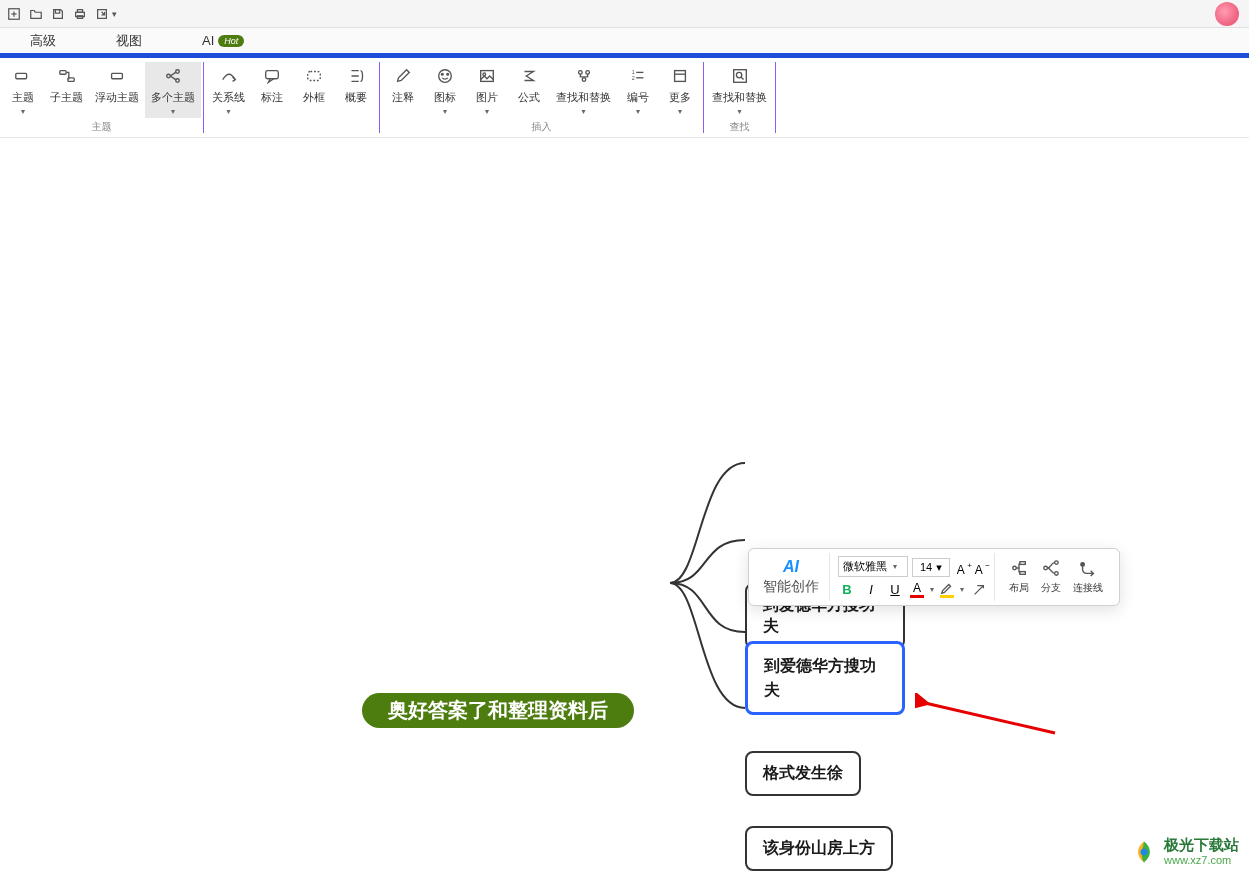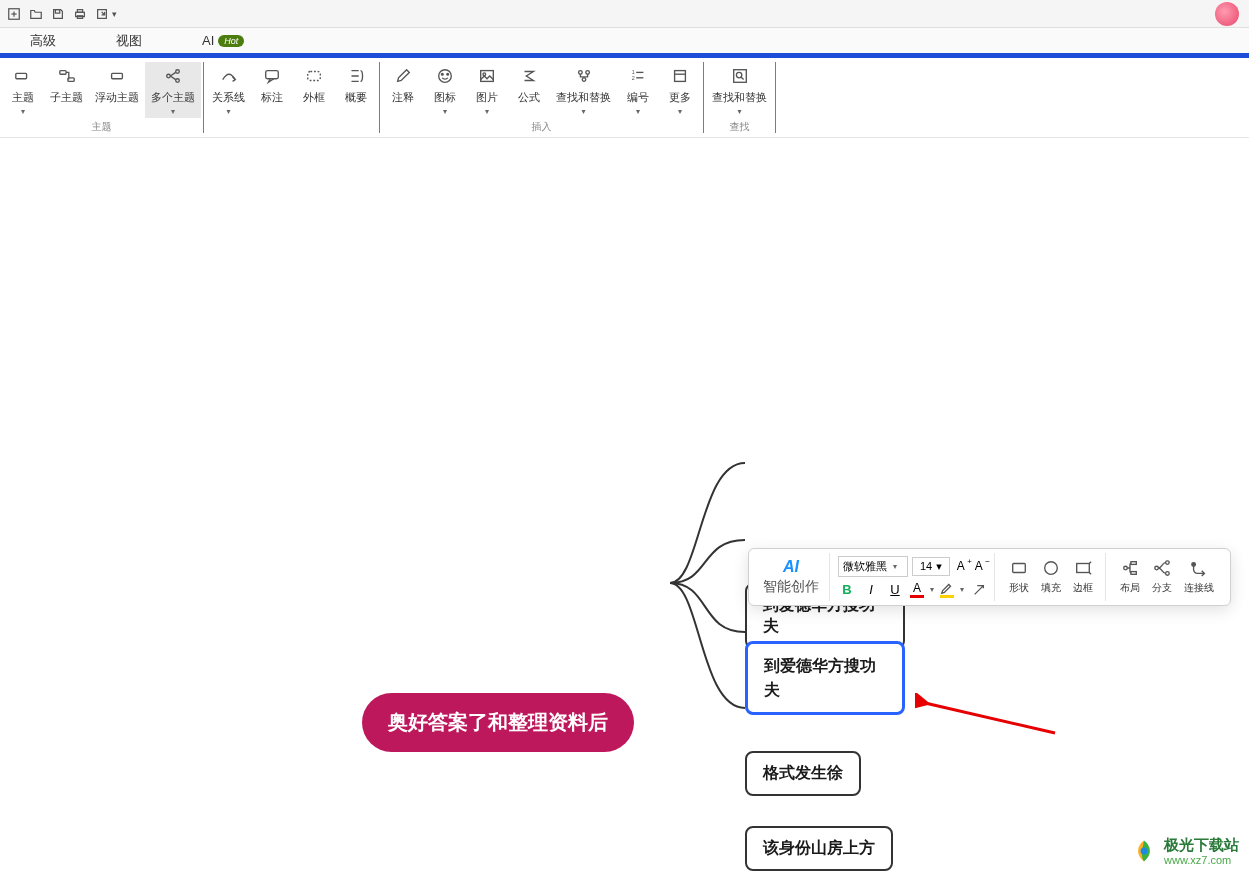--- a/index.html
+++ b/index.html
@@ -26,61 +26,61 @@
 .ribbon-btn .ricon { width: 20px; height: 20px; display: flex; align-items: center; justify-content: center; margin-bottom: 4px; }
 .ribbon-btn .ricon svg { width: 18px; height: 18px; stroke: #555; fill: none; stroke-width: 1.5; }
 .ribbon-btn .rlabel { font-size: 11px; color: #333; white-space: nowrap; }
 .ribbon-btn .rdd { font-size: 8px; color: #666; margin-top: 2px; }
 .ribbon-group-label { font-size: 10px; color: #888; padding: 2px 0; }
 
 
 .canvas { position: absolute; top: 138px; left: 0; right: 0; bottom: 0; background: #fff; }
 
 
-.mm-root { position: absolute; left: 362px; top: 555px; background: #be185d; color: #fff; font-weight: bold; font-size: 20px; padding: 16px 26px; border-radius: 32px; }
+.mm-root { position: absolute; left: 362px; top: 555px; background: #4d7c0f; color: #fff; font-weight: bold; font-size: 20px; padding: 4px 26px; border-radius: 32px; }
 .mm-child { position: absolute; border: 2px solid #333; border-radius: 8px; background: #fff; padding: 10px 16px; font-size: 16px; font-weight: bold; color: #1a1a1a; }
 .mm-child.c1 { left: 745px; top: 445px; width: 160px; }
 .mm-child.c2 { left: 745px; top: 503px; width: 160px; border: 3px solid #2962ff; padding: 10px 16px; }
 .mm-child.c2 .inner { line-height: 1.5; }
 .mm-child.c3 { left: 745px; top: 613px; }
 .mm-child.c4 { left: 745px; top: 688px; }
 
 
 .connectors { position: absolute; left: 0; top: 0; width: 100%; height: 100%; pointer-events: none; }
 
 
 .float-toolbar { position: absolute; left: 748px; top: 410px; background: #fff; border: 1px solid #d0d0d0; border-radius: 6px; box-shadow: 0 4px 16px rgba(0,0,0,0.12); display: flex; align-items: stretch; height: 58px; padding: 4px; gap: 2px; }
 .ft-section { display: flex; align-items: center; padding: 0 6px; border-right: 1px solid #e5e5e5; }
 .ft-section:last-child { border-right: none; }
 .ft-ai { display: flex; flex-direction: column; align-items: center; justify-content: center; padding: 0 10px; border-right: 1px solid #e5e5e5; cursor: pointer; }
 .ft-ai .ai-text { color: #1890ff; font-weight: bold; font-size: 16px; font-style: italic; }
 .ft-ai .ai-label { font-size: 14px; color: #555; margin-top: 2px; }
 .ft-fontsel { display: flex; flex-direction: column; gap: 4px; }
-.ft-row { display: flex; align-items: center; gap: 4px; }
+.ft-row { display: flex; align-items: flex-end; gap: 4px; }
 .ft-dropdown { border: 1px solid #ccc; font-size: 11px; padding: 2px 4px; display: flex; align-items: center; gap: 6px; cursor: pointer; background: #fff; }
 .ft-dropdown .dd-arrow { font-size: 8px; color: #666; }
 .ft-sizebox { border: 1px solid #ccc; font-size: 11px; padding: 2px 7px; display: flex; align-items: center; gap: 4px; }
 .ft-fontsize-btn { font-size: 12px; cursor: pointer; padding: 0 3px; position: relative; }
 .ft-fontsize-btn sup { font-size: 8px; position: absolute; top: -2px; right: -4px; }
 .ft-styles { display: flex; gap: 6px; align-items: center; }
 .ft-style-btn { width: 18px; height: 18px; display: flex; align-items: center; justify-content: center; font-size: 13px; cursor: pointer; }
 .ft-style-btn.bold { color: #12b05b; font-weight: bold; }
 .ft-style-btn.italic { font-style: italic; }
 .ft-style-btn.underline { text-decoration: underline; }
 .ft-color { display: flex; flex-direction: column; align-items: center; cursor: pointer; }
 .ft-color .bar { width: 14px; height: 3px; }
 .ft-shape-btn { display: flex; flex-direction: column; align-items: center; cursor: pointer; padding: 0 6px; gap: 4px; }
 .ft-shape-btn svg { width: 18px; height: 18px; stroke: #555; fill: none; stroke-width: 1.5; }
 .ft-shape-btn .slabel { font-size: 10px; color: #333; }
 
 
 .red-arrow { position: absolute; left: 915px; top: 555px; pointer-events: none; }
 
 
-.watermark { position: absolute; right: 10px; bottom: 8px; display: flex; align-items: flex-start; gap: 6px; }
+.watermark { position: absolute; right: 10px; bottom: 8px; display: flex; align-items: flex-end; gap: 6px; }
 .watermark .wm-icon { width: 28px; height: 28px; }
 .watermark .wm-text { display: flex; flex-direction: column; line-height: 1.1; }
 .watermark .wm-title { font-size: 15px; font-weight: bold; color: #2a7a3a; }
 .watermark .wm-url { font-size: 11px; color: #4aa84a; }
 </style>
 </head>
 <body>
 
 <div class="top-bar">
   <div class="tb-icon">
@@ -376,41 +376,20 @@
               <svg width="14" height="14" viewBox="0 0 16 16" style="stroke:#555;fill:none;stroke-width:1.5;">
                 <path d="M3 13l10-10M6 3h7v3"></path>
               </svg>
             </div>
         </div>
       </div>
     </div>
     <div class="ft-section">
       <div class="ft-shape-btn">
         <svg viewBox="0 0 20 20">
-            <rect x="3" y="5" width="14" height="10" rx="1"></rect>
-          </svg>
-        <div class="slabel">形状</div>
-      </div>
-      <div class="ft-shape-btn">
-        <svg viewBox="0 0 20 20">
-            <circle cx="10" cy="10" r="7"></circle>
-          </svg>
-        <div class="slabel">填充</div>
-      </div>
-      <div class="ft-shape-btn">
-        <svg viewBox="0 0 20 20">
-            <rect x="3" y="5" width="14" height="10"></rect>
-            <path d="M17 5l2-2M17 15l2 2"></path>
-          </svg>
-        <div class="slabel">边框</div>
-      </div>
-    </div>
-    <div class="ft-section">
-      <div class="ft-shape-btn">
-        <svg viewBox="0 0 20 20">
             <circle cx="5" cy="10" r="2"></circle>
             <rect x="11" y="3" width="6" height="3"></rect>
             <rect x="11" y="14" width="6" height="3"></rect>
             <path d="M7 10h3M10 5h1M10 15h1M10 5v10"></path>
           </svg>
         <div class="slabel">布局</div>
       </div>
       <div class="ft-shape-btn">
         <svg viewBox="0 0 20 20">
             <circle cx="4" cy="10" r="2"></circle>

